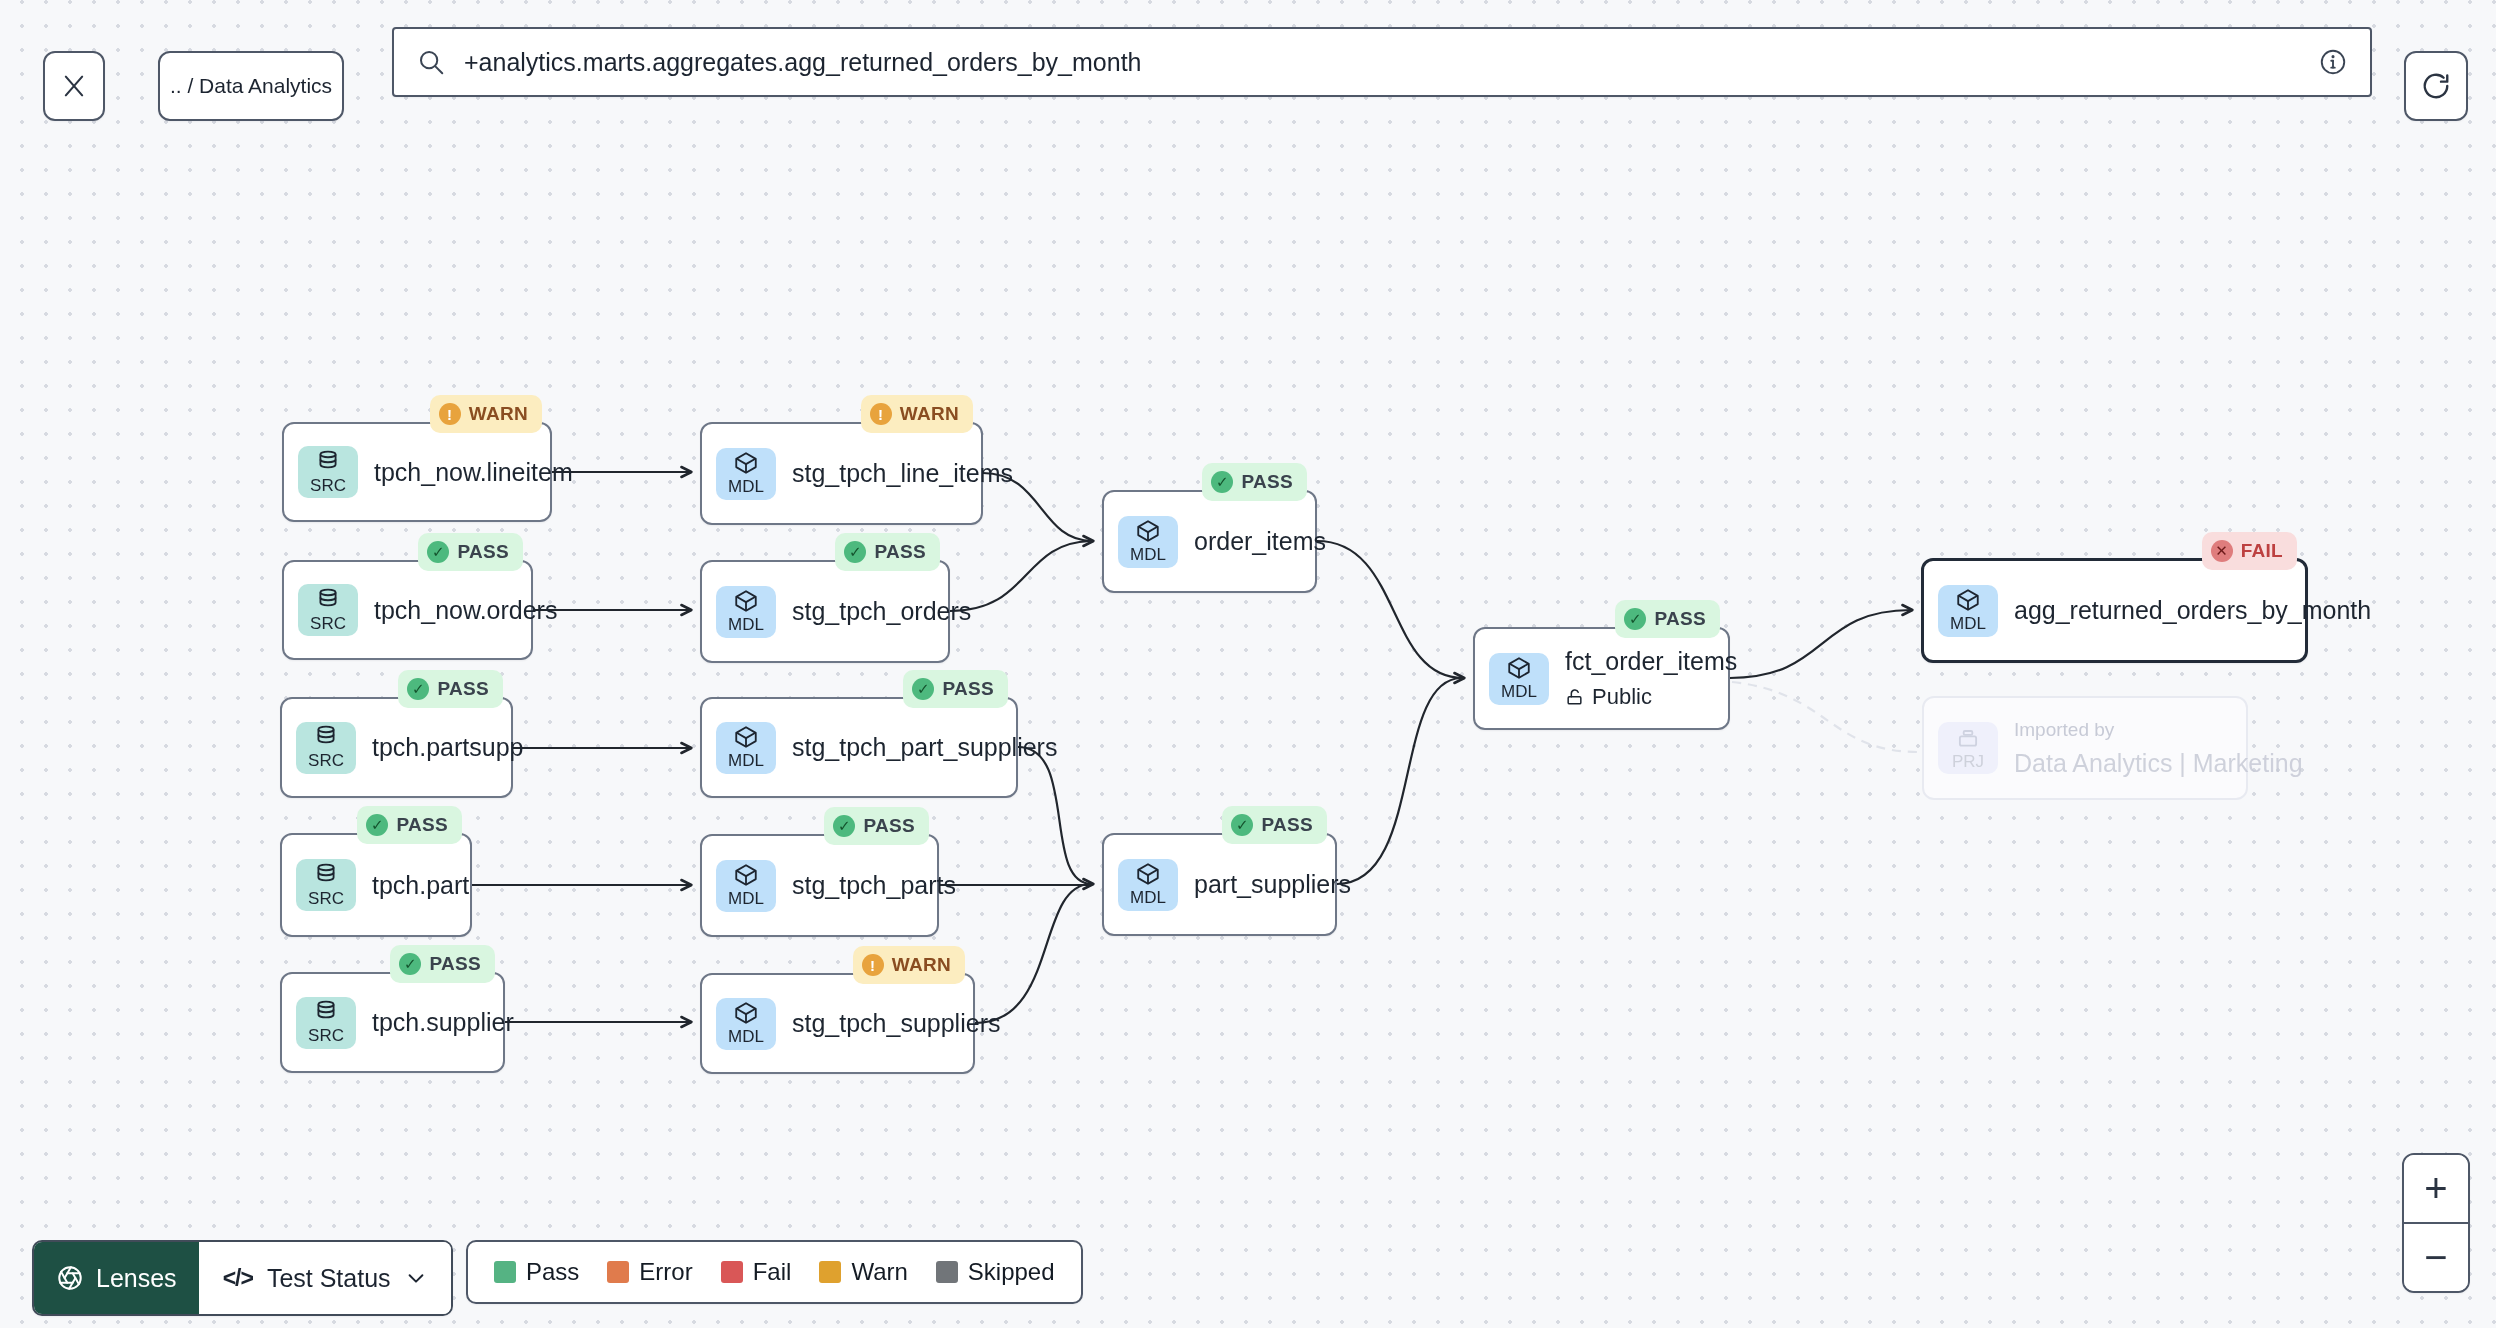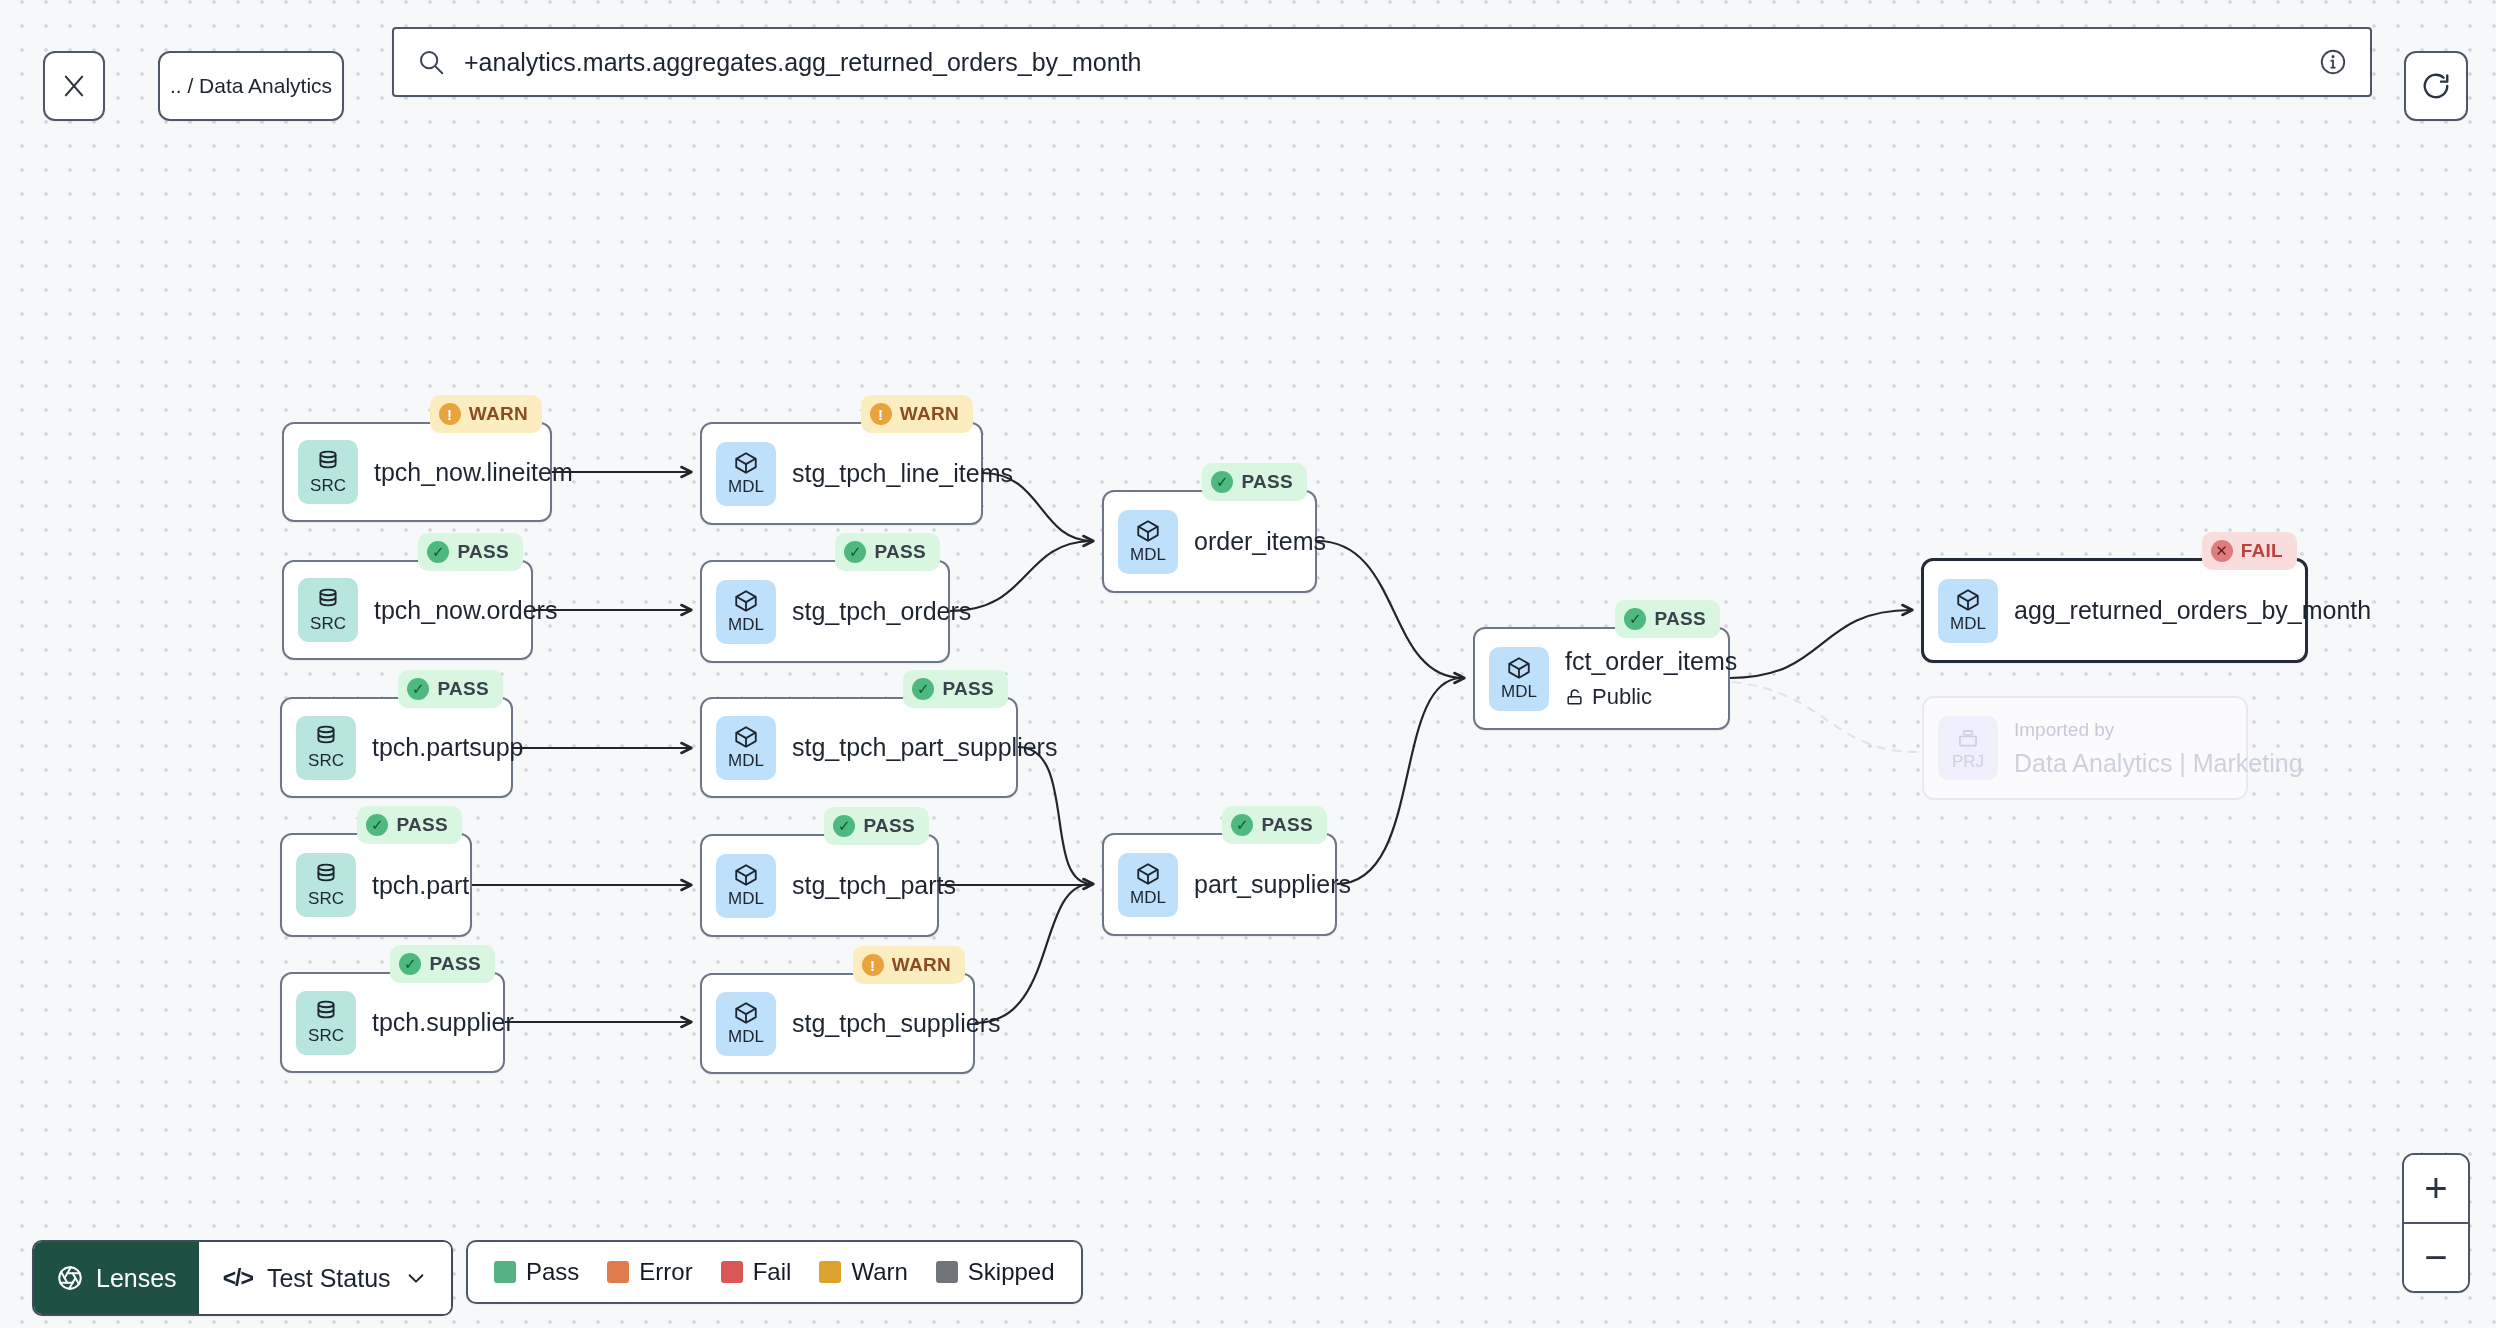--- a/index.html
+++ b/index.html
@@ -39,21 +39,21 @@
     border:2px solid #6e7787;border-radius:12px;
     display:flex;align-items:center;padding:0 14px;gap:16px;
     box-shadow:0 1px 2px rgba(16,24,40,.06);
   }
   .node.selected{border:3px solid #222b38;}
   .node.faded{border:2px solid #e8eaf1;background:#fbfbfd;box-shadow:none;}
   .node.faded .chip{background:#edeffb;}
   .node.faded .chip,.node.faded .n-label,.node.faded .n-sub{color:#c7cad6;opacity:.85;}
   .node.faded .chip svg{opacity:.45;}
   .chip{
-    width:60px;height:64px;border-radius:10px;flex:0 0 auto;
+    width:60px;height:52px;border-radius:10px;flex:0 0 auto;
     display:flex;flex-direction:column;align-items:center;justify-content:center;
     gap:1px;color:#1d2530;font-size:17px;
   }
   .chip.src{background:#b9e5df;}
   .chip.mdl{background:#bfe0fa;}
   .n-label{font-size:25px;color:#1d2530;white-space:nowrap;}
   .n-col{display:flex;flex-direction:column;gap:8px;}
   .n-sub{display:flex;align-items:center;gap:8px;font-size:22px;color:#1d2530;}
   .n-title-sm{font-size:19px;color:#c7cad6;}
   .badge{

